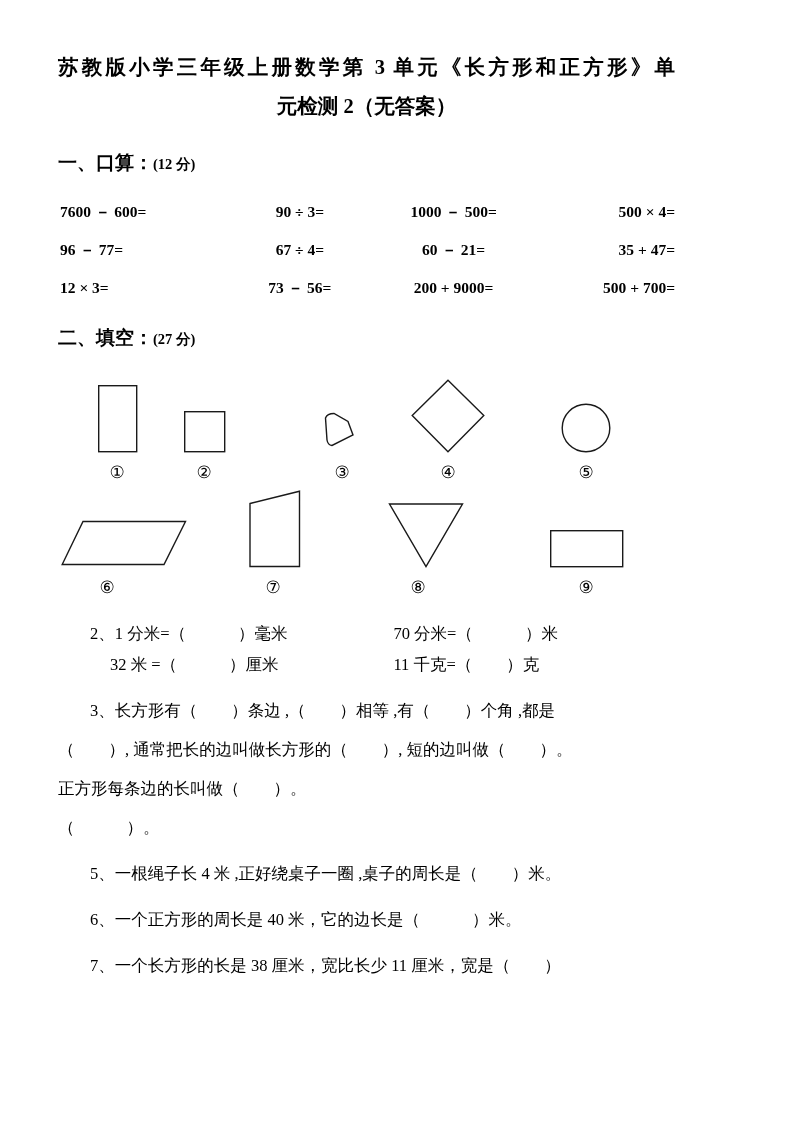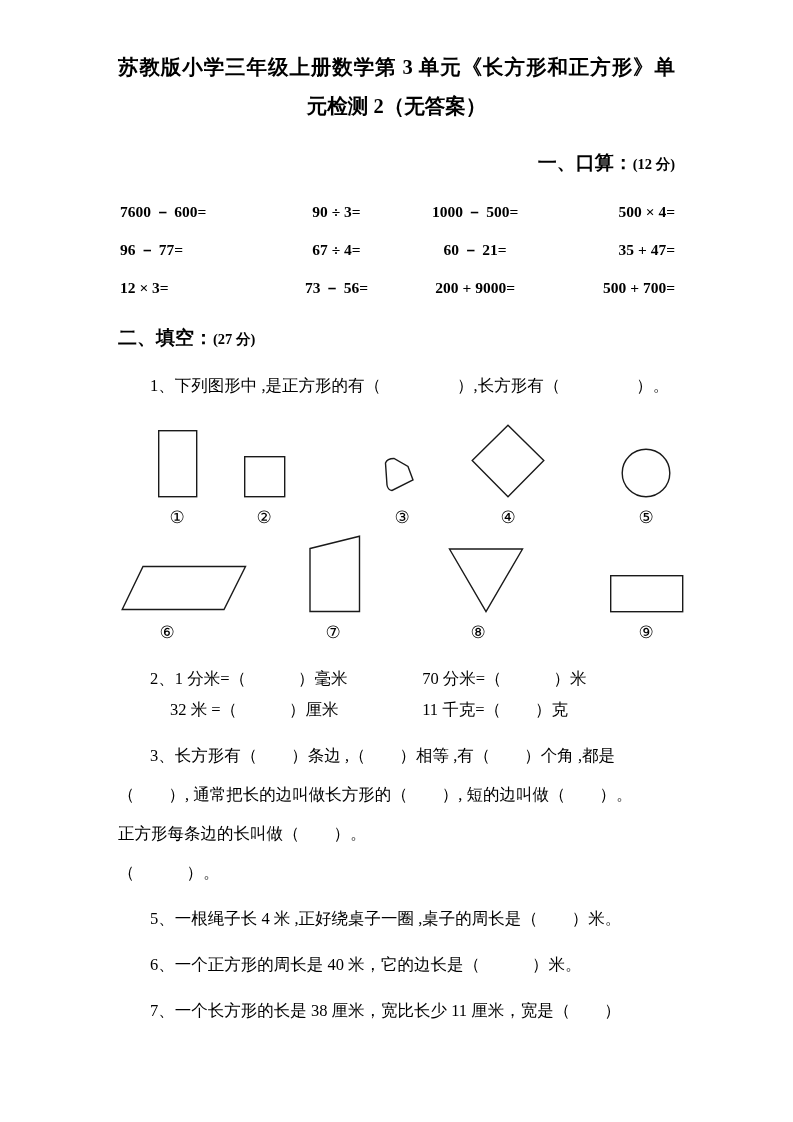--- a/index.html
+++ b/index.html
@@ -14,21 +14,21 @@
     font-family: "Liberation Serif", "DejaVu Serif", serif;
     color: #000000;
     overflow: hidden;
   }
 
   .page {
     position: relative;
     width: 793px;
     height: 1122px;
     box-sizing: border-box;
-    padding: 0 118px 0 118px;
+    padding: 0 118px 0 58px;
   }
 
   
   .doc-title {
     margin: 0;
     padding-top: 48px;
     font-size: 20.5px;
     font-weight: bold;
     line-height: 39px;
     text-align: center;
@@ -50,21 +50,21 @@
     font-weight: bold;
     margin: 0;
     padding: 0;
     line-height: 34px;
     white-space: nowrap;
   }
   .section-head .pts {
     font-size: 14.5px;
     font-weight: bold;
   }
-  .sec1-head { padding-top: 20px; text-align: right; }
+  .sec1-head { padding-top: 20px; }
   .sec2-head { padding-top: 14px; }
 
   
   .arith {
     margin-top: 12px;
     width: 100%;
     border-collapse: collapse;
     table-layout: fixed;
   }
   .arith td {
@@ -158,21 +158,20 @@
       <td class="c0">12 × 3=</td>
       <td class="c1">73 － 56=</td>
       <td class="c2">200 + 9000=</td>
       <td class="c3">500 + 700=</td>
     </tr>
   </tbody>
     </table>
 
   <div class="section-head sec2-head"><span>二、填空：</span><span class="pts">(27 分)</span></div>
 
-  <p class="q indent q-gap-1"><span>1、下列图形中 ,是正方形的有（</span><span class="blank-l"></span><span>）,长方形有（</span><span class="blank-l"></span><span>）。</span></p>
 
   <div class="shape-row row1">
 
     <div class="shape-cell" style="left:40px;">
       <svg width="40" height="68" viewBox="0 0 40 68">
           <rect class="stroke" x="0.7" y="0.7" width="38" height="66"></rect>
         </svg>
     </div>
     <div class="shape-label" style="left:46px;">①</div>
 

